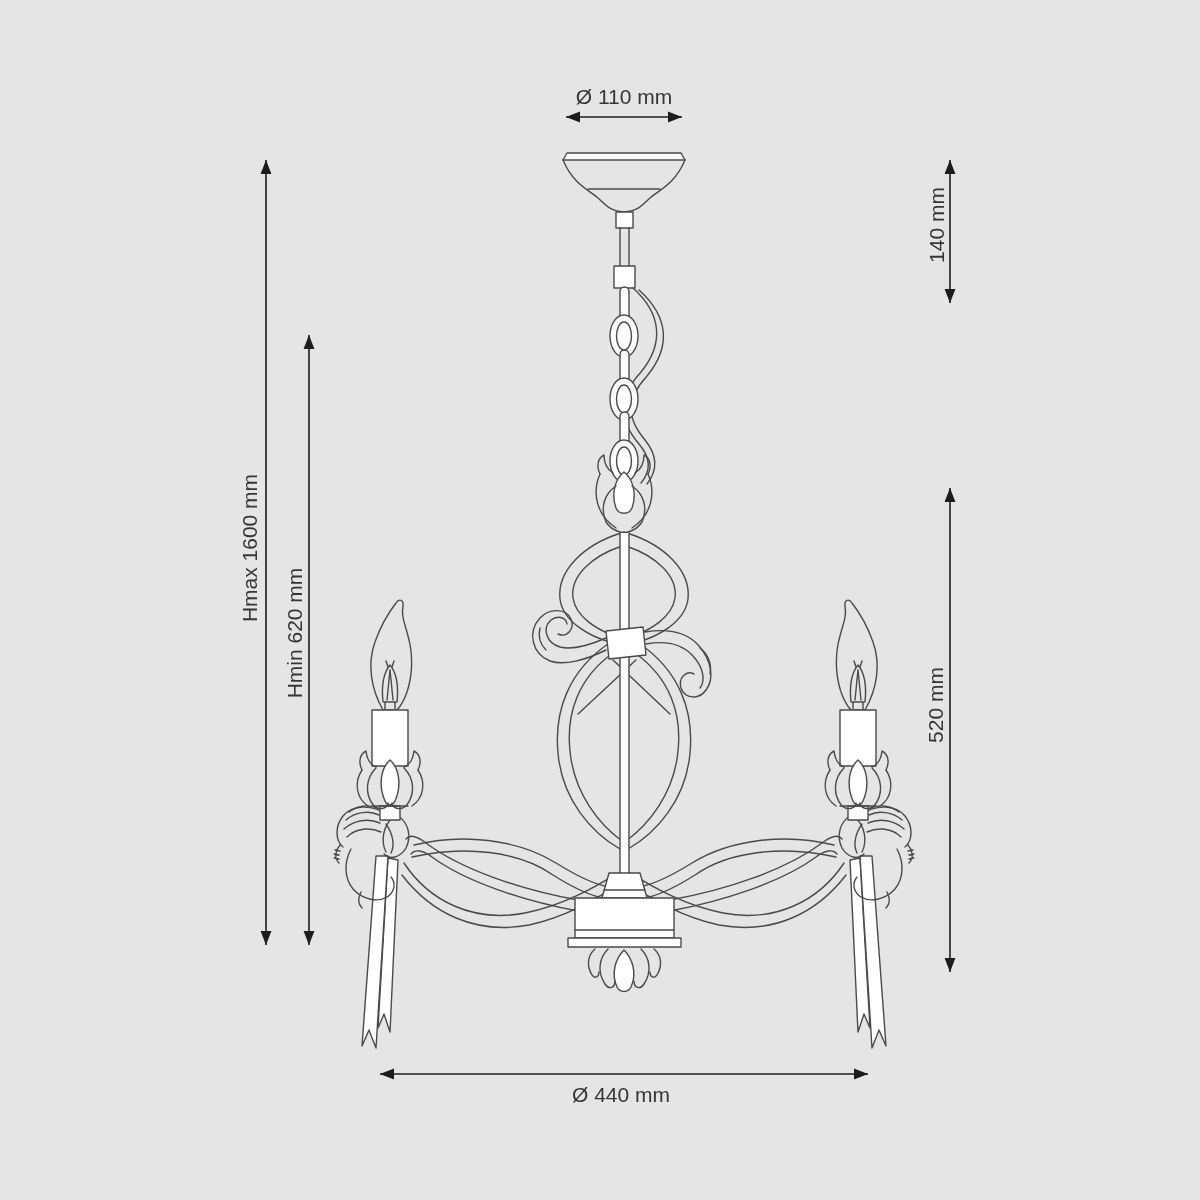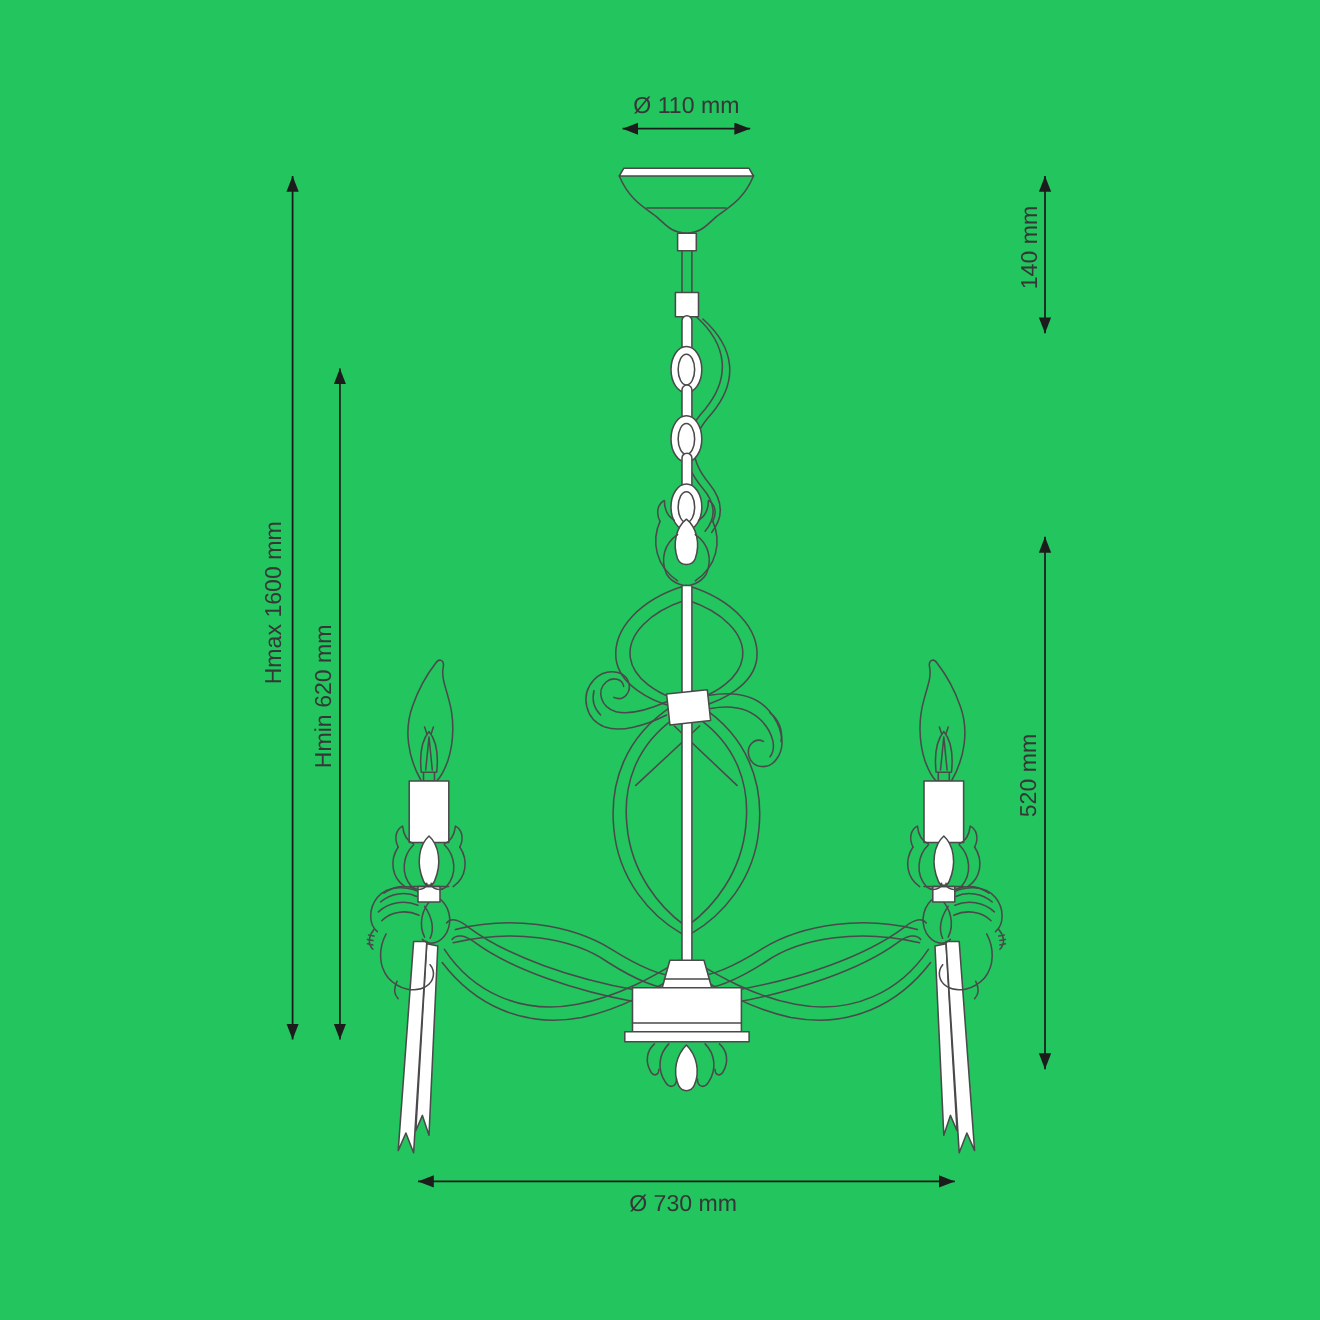--- a/index.html
+++ b/index.html
@@ -1,16 +1,16 @@
 <!DOCTYPE html>
 <html><head>
 <meta charset="utf-8">
 <style>
   html,body{margin:0;padding:0;background:#fff;}
-  #stage{position:relative;width:1200px;height:1200px;background:#22c55e;overflow:hidden;
+  #stage{position:relative;width:1200px;height:1200px;background:#e5e5e5;overflow:hidden;
          font-family:"Liberation Sans", sans-serif;}
   #art{position:absolute;left:0;top:0;}
   .dim-label{position:absolute;color:#363636;font-size:21px;line-height:1;white-space:nowrap;
              transform:translate(-50%,-50%);}
   .dim-label.vert{transform:translate(-50%,-50%) rotate(-90deg);}
   svg .art{stroke:#4a4a4a;stroke-width:1.4;fill:none;stroke-linecap:round;stroke-linejoin:round;}
   svg .wf{fill:#ffffff;}
   svg .dim{stroke:#1c1c1c;stroke-width:1.6;fill:none;}
 </style>
 </head>
@@ -170,15 +170,15 @@
 <span class="dim-label" style="left:624px;top:96px;">Ø 110 mm</span>
 
 <span class="dim-label vert" style="left:936px;top:225px;">140 mm</span>
 
 <span class="dim-label vert" style="left:249px;top:548px;">Hmax 1600 mm</span>
 
 <span class="dim-label vert" style="left:294px;top:633px;">Hmin 620 mm</span>
 
 <span class="dim-label vert" style="left:935px;top:705px;">520 mm</span>
 
-<span class="dim-label" style="left:621px;top:1094px;">Ø 730 mm</span>
+<span class="dim-label" style="left:621px;top:1094px;">Ø 440 mm</span>
 
 </div>
 
 </body></html>

